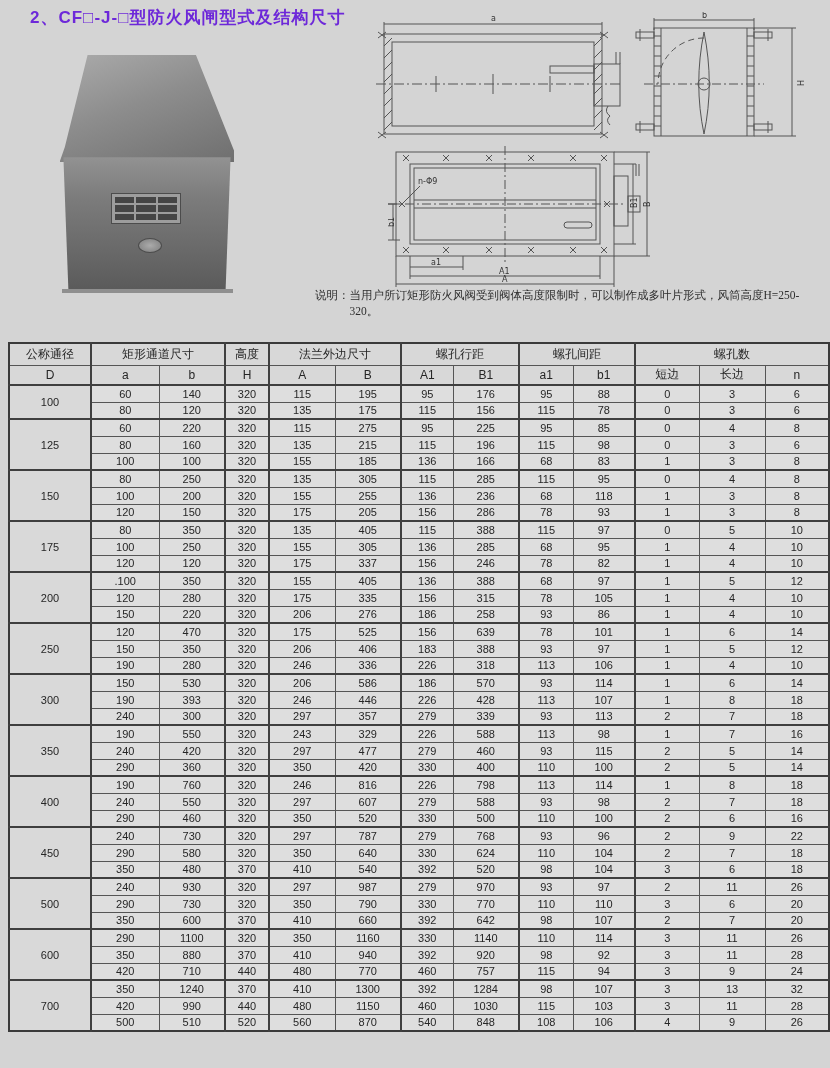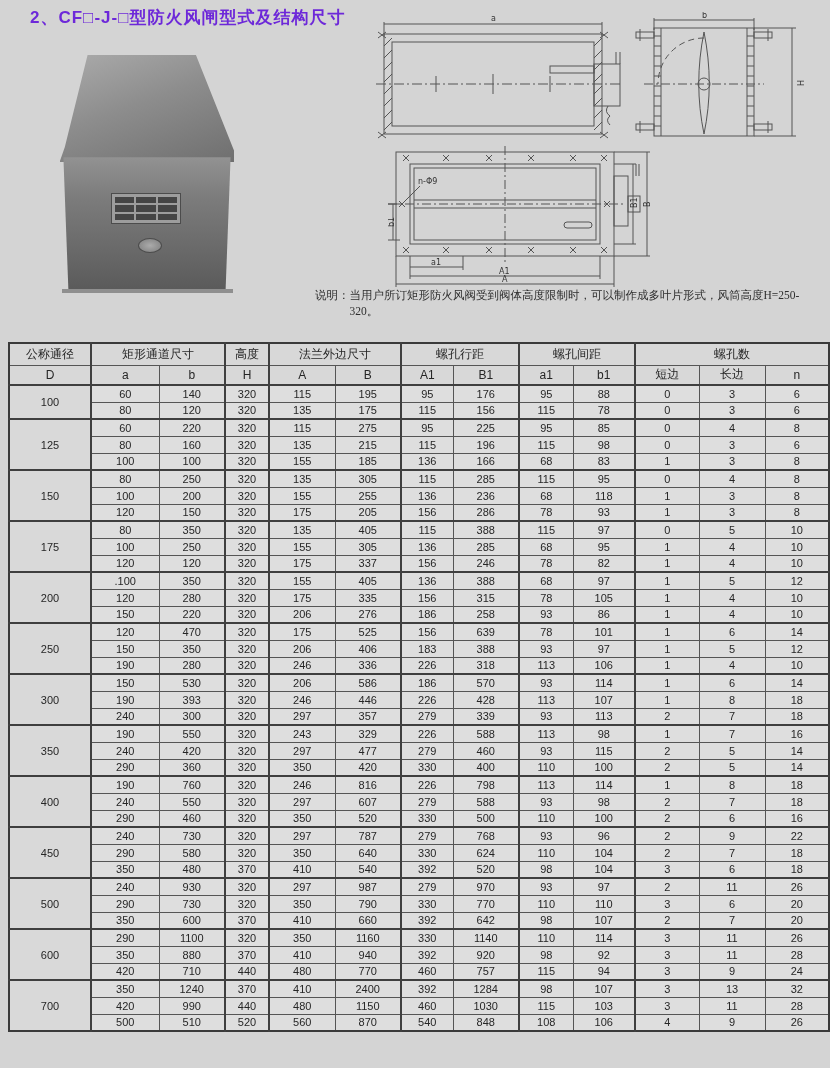--- a/index.html
+++ b/index.html
@@ -751,21 +751,21 @@
           <td class="sep">3</td>
           <td>9</td>
           <td>24</td>
         </tr>
         <tr class="group-start">
           <td rowspan="3" class="d-cell">700</td>
           <td class="sep">350</td>
           <td>1240</td>
           <td class="sep">370</td>
           <td class="sep">410</td>
-          <td>2400</td>
+          <td>1300</td>
           <td class="sep">392</td>
           <td>1284</td>
           <td class="sep">98</td>
           <td>107</td>
           <td class="sep">3</td>
           <td>13</td>
           <td>32</td>
         </tr>
         <tr>
           <td class="sep">420</td>

